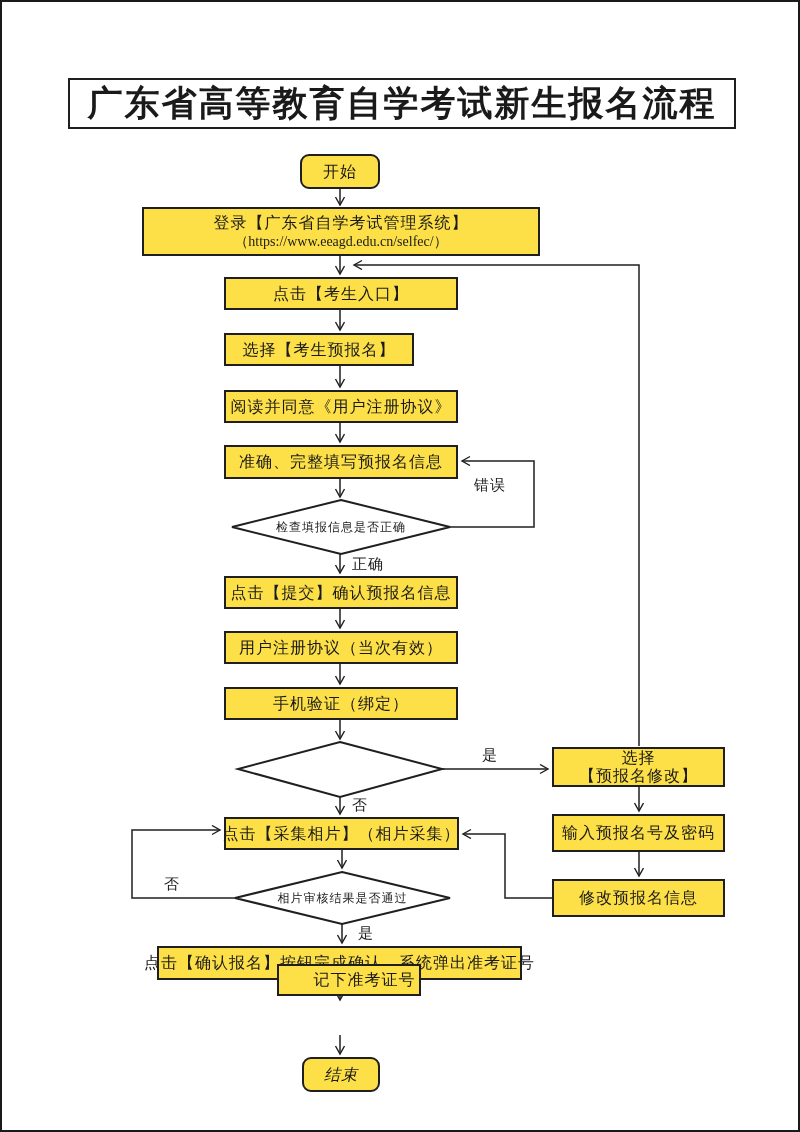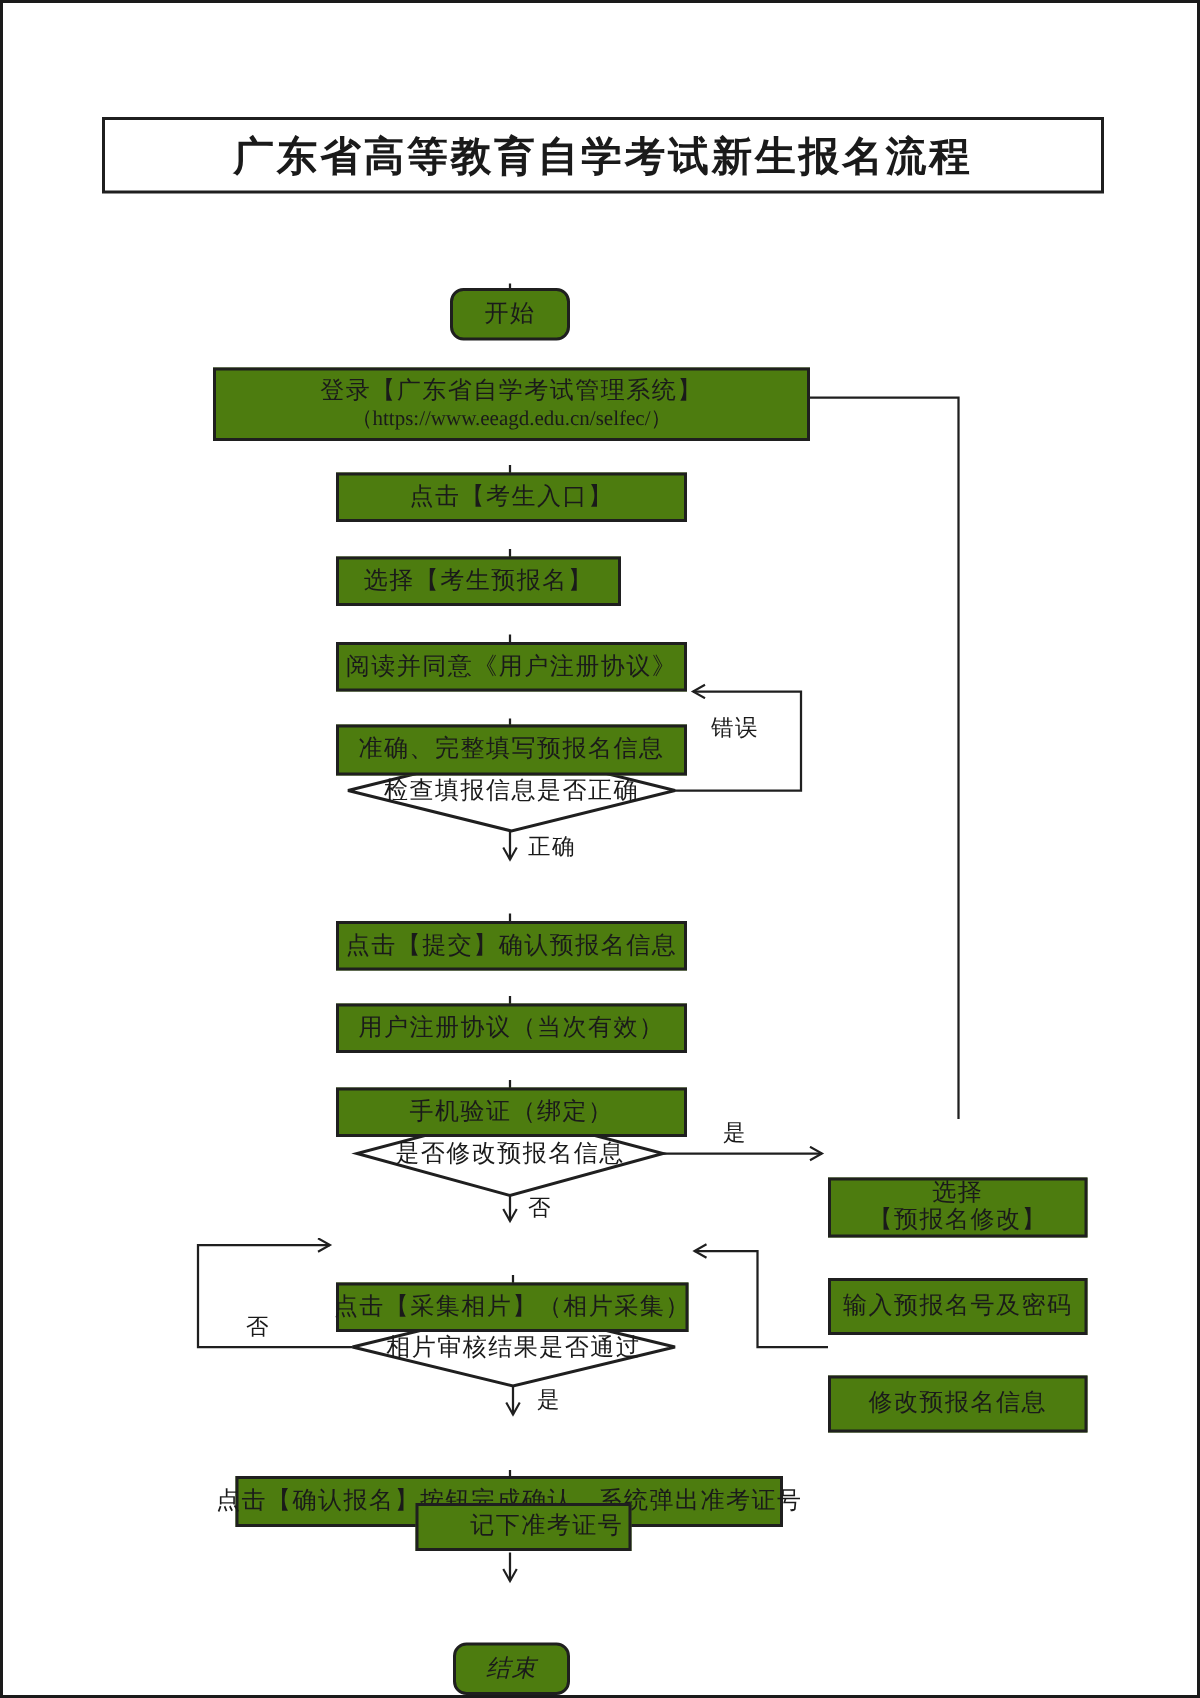--- a/index.html
+++ b/index.html
@@ -11,44 +11,43 @@
     background: #ffffff;
     border: 2px solid #1a1a1a;
     overflow: hidden;
     font-family: "Liberation Serif", "DejaVu Serif", serif;
     color: #1a1a1a;
   }
   #wires { position: absolute; left: 0; top: 0; width: 800px; height: 1132px; }
   .box {
     position: absolute;
     border: 2px solid #1f1f1f;
-    background: #4d7c0f;
+    background: #fde047;
     display: flex;
     flex-direction: column;
     align-items: center;
     justify-content: center;
     font-size: 16px;
     letter-spacing: 1px;
     text-align: center;
     line-height: 1.25;
     white-space: nowrap;
-    margin-top: 38px;
   }
   .rounded { border-radius: 9px; }
   .title-box {
     position: absolute;
     left: 66px; top: 76px; width: 668px; height: 51px;
     border: 2px solid #1f1f1f;
     display: flex; align-items: center; justify-content: center;
-    font-size: 27px; font-weight: bold; letter-spacing: 2px;
+    font-size: 35px; font-weight: bold; letter-spacing: 2px;
   }
   .dtext {
     position: absolute;
     display: flex; align-items: center; justify-content: center;
-    font-size: 16px; letter-spacing: 1px; text-align: right; white-space: nowrap;
+    font-size: 12px; letter-spacing: 1px; text-align: right; white-space: nowrap;
   }
   .elabel {
     position: absolute;
     font-size: 15px; letter-spacing: 1px; white-space: nowrap;
     background: transparent;
   }
   .url-line { font-family: Liberation Serif, serif; font-size: 14px; letter-spacing: 0; }
 </style>
 </head>
 <body>
@@ -110,21 +109,20 @@
   <div class="box" style="left:222px; top:443px; width:234px; height:34px;">准确、完整填写预报名信息</div>
 
   <div class="dtext" style="left:230px; top:511px; width:218px; height:28px;">检查填报信息是否正确</div>
 
   <div class="box" style="left:222px; top:574px; width:234px; height:33px;">点击【提交】确认预报名信息</div>
 
   <div class="box" style="left:222px; top:629px; width:234px; height:33px;">用户注册协议（当次有效）</div>
 
   <div class="box" style="left:222px; top:685px; width:234px; height:33px;">手机验证（绑定）</div>
 
-  <div class="dtext" style="left:236px; top:753px; width:204px; height:28px;">是否修改预报名信息</div>
 
   <div class="box" style="left:222px; top:815px; width:235px; height:33px;">点击【采集相片】（相片采集）</div>
 
   <div class="dtext" style="left:233px; top:882px; width:215px; height:28px;">相片审核结果是否通过</div>
 
   <div class="box" style="left:155px; top:944px; width:365px; height:34px;">点击【确认报名】按钮完成确认，系统弹出准考证号</div>
 
   <div class="box" style="left:275px; top:962px; width:144px; height:32px;padding-left:31px;">记下准考证号</div>
 
   <div class="box rounded" style="left:300px; top:1055px; width:78px; height:35px;font-style:italic;">结束</div>

